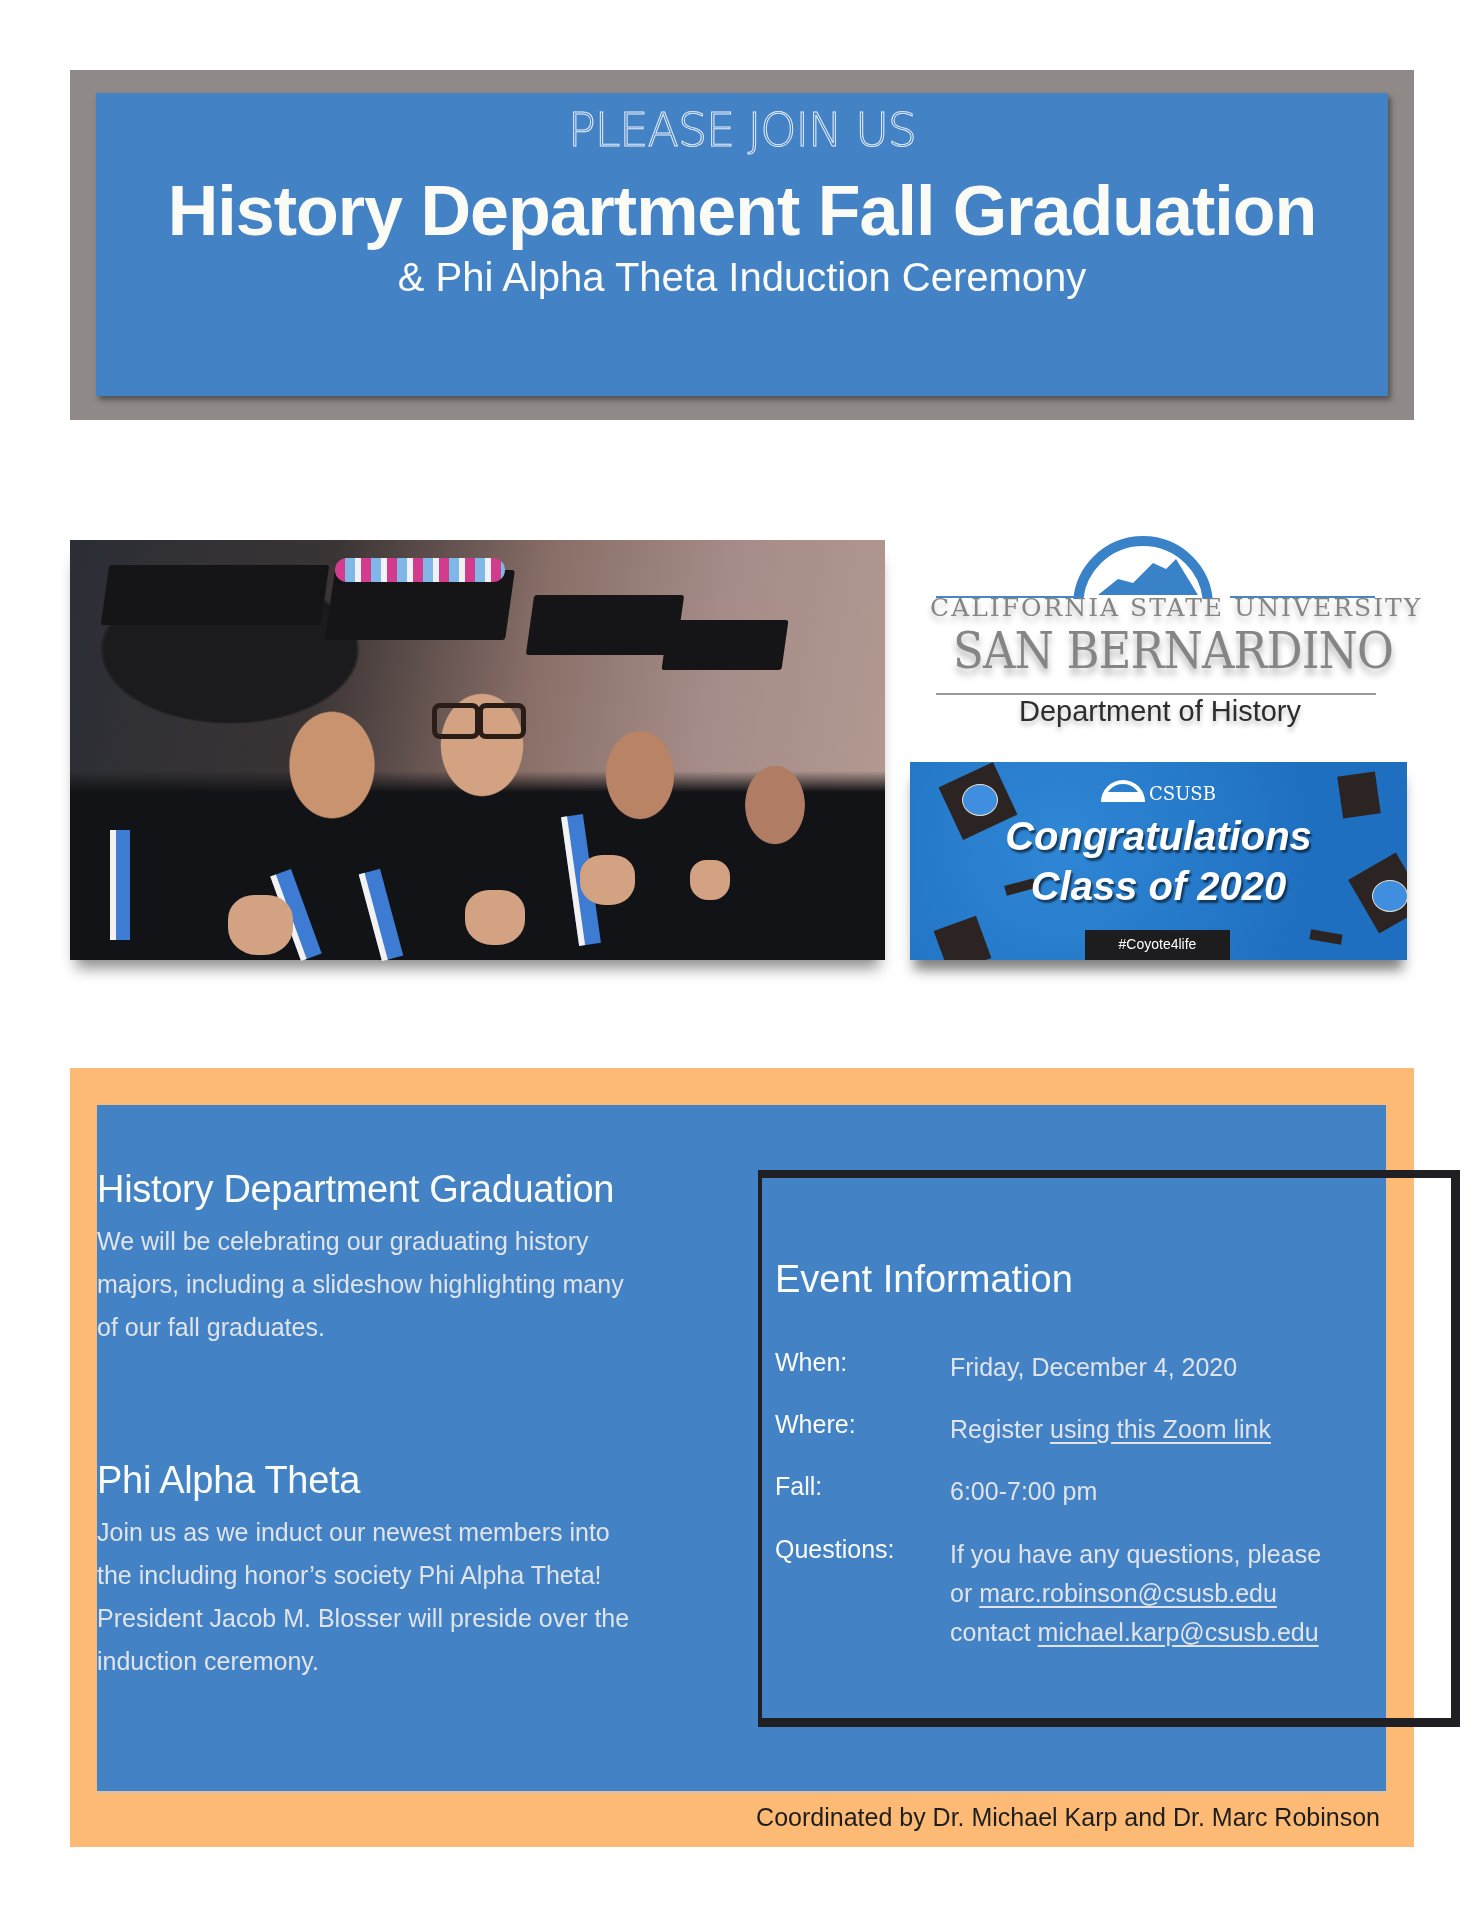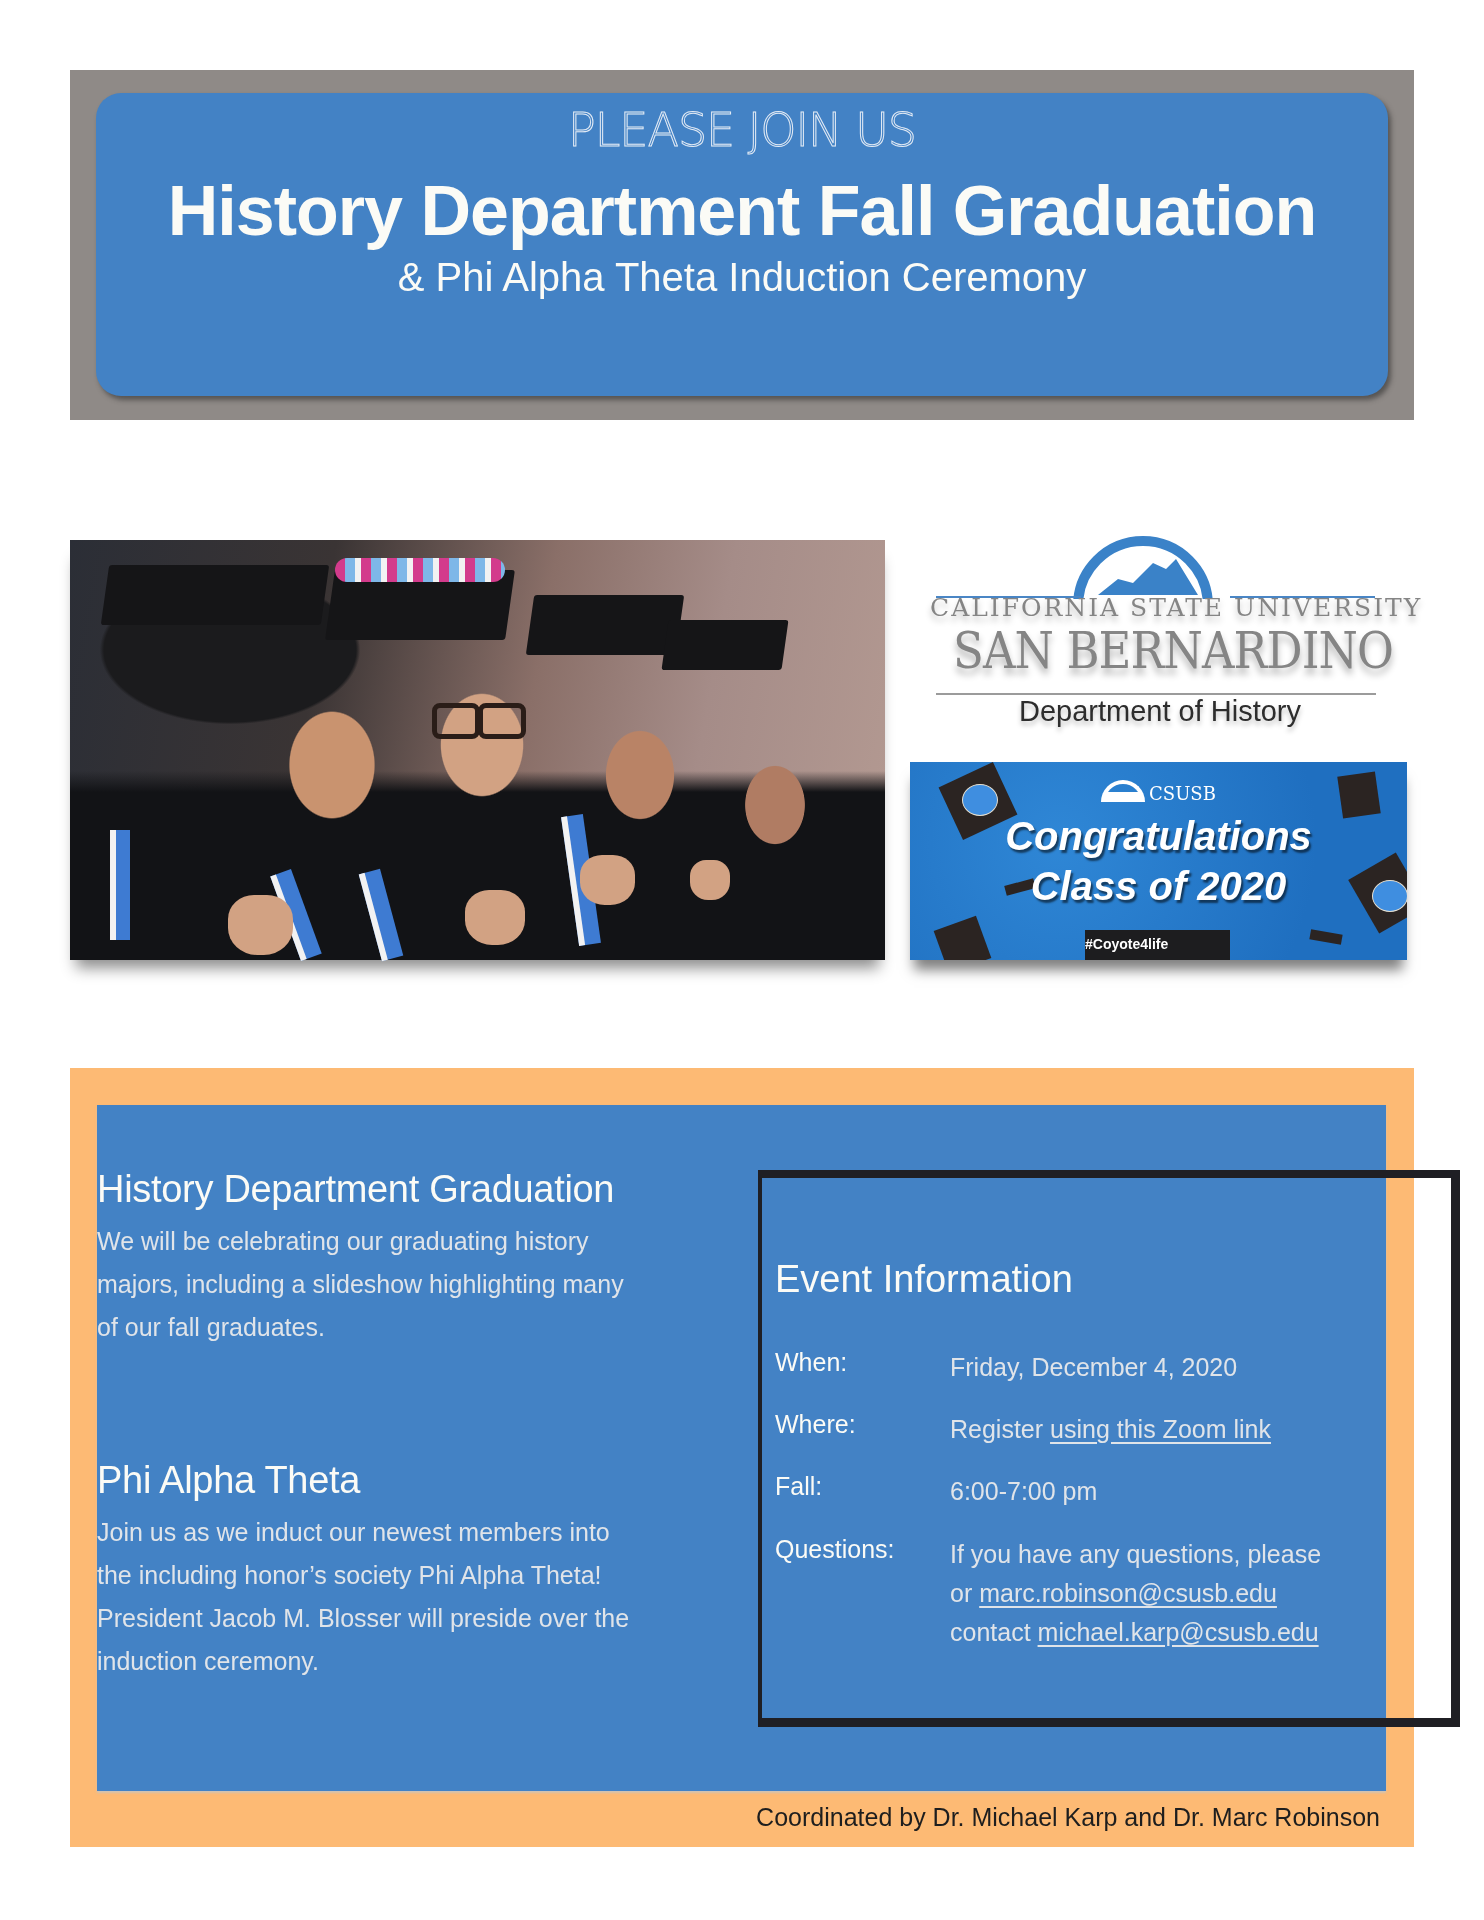--- a/index.html
+++ b/index.html
@@ -4,21 +4,21 @@
 <style>
   html, body { margin: 0; padding: 0; background: #ffffff; }
   body { width: 1484px; height: 1920px; position: relative; overflow: hidden;
          font-family: "Liberation Sans", "DejaVu Sans", sans-serif; }
 
   
   .header-frame { position: absolute; left: 70px; top: 70px; width: 1344px; height: 350px;
                   background: #8f8a87; }
   .header-panel { position: absolute; left: 26px; top: 23px; width: 1292px; height: 303px;
                   background: #4382c5; box-shadow: 3px 4px 5px rgba(40,40,40,0.55);
-                  text-align: center; color: #fff; border-radius: 25px; }
+                  text-align: center; color: #fff; }
   .pre-title { position: absolute; left: 0; right: 0; top: 10px; font-size: 46px;
                font-weight: 300; color: transparent; -webkit-text-stroke: 1px #e3ebf5;
                letter-spacing: -1px; font-family: "DejaVu Sans", sans-serif; }
   .main-title { position: absolute; left: 0; right: 0; top: 78px; font-size: 70px;
                 font-weight: bold; letter-spacing: -1px; color: #fbfbf6; }
   .sub-title { position: absolute; left: 0; right: 0; top: 162px; font-size: 40px;
                color: #fbfbf6; }
 
   
   .photo { position: absolute; left: 70px; top: 540px; width: 815px; height: 420px;
@@ -69,21 +69,21 @@
   .brand-arc { display: inline-block; width: 44px; height: 22px; border: 4px solid #fff;
                border-bottom: none; border-radius: 44px 44px 0 0; vertical-align: -2px; margin-right: 4px;
                box-sizing: border-box; background: linear-gradient(180deg, transparent 45%, #fff 46%); }
   .banner-line1 { position: absolute; left: 0; right: 0; top: 52px; text-align: center; color: #fff;
                   font-size: 40px; font-weight: bold; font-style: italic;
                   text-shadow: 2px 3px 2px rgba(0,0,0,0.55); }
   .banner-line2 { position: absolute; left: 0; right: 0; top: 102px; text-align: center; color: #fff;
                   font-size: 40px; font-weight: bold; font-style: italic;
                   text-shadow: 2px 3px 2px rgba(0,0,0,0.55); }
   .banner-tag { position: absolute; left: 175px; top: 168px; width: 145px; height: 30px; background: #1d1d1f;
-                color: #fff; font-size: 14px; font-weight: bold; text-align: left; line-height: 28px; }
+                color: #fff; font-size: 14px; font-weight: normal; text-align: center; line-height: 28px; }
 
   
   .info-frame { position: absolute; left: 70px; top: 1068px; width: 1344px; height: 779px;
                 background: #fdba74; }
   .info-panel { position: absolute; left: 27px; top: 37px; width: 1289px; height: 686px;
                 background: #4382c5; box-shadow: 0 2px 2px rgba(180,200,220,0.6); }
   .sec-title { position: absolute; color: #fbfbf6; font-size: 38px; white-space: nowrap; letter-spacing: -0.3px; }
   .sec-body { position: absolute; color: #e0e4e9; font-size: 25px; line-height: 43px; white-space: nowrap;
               font-weight: 300; }
 

